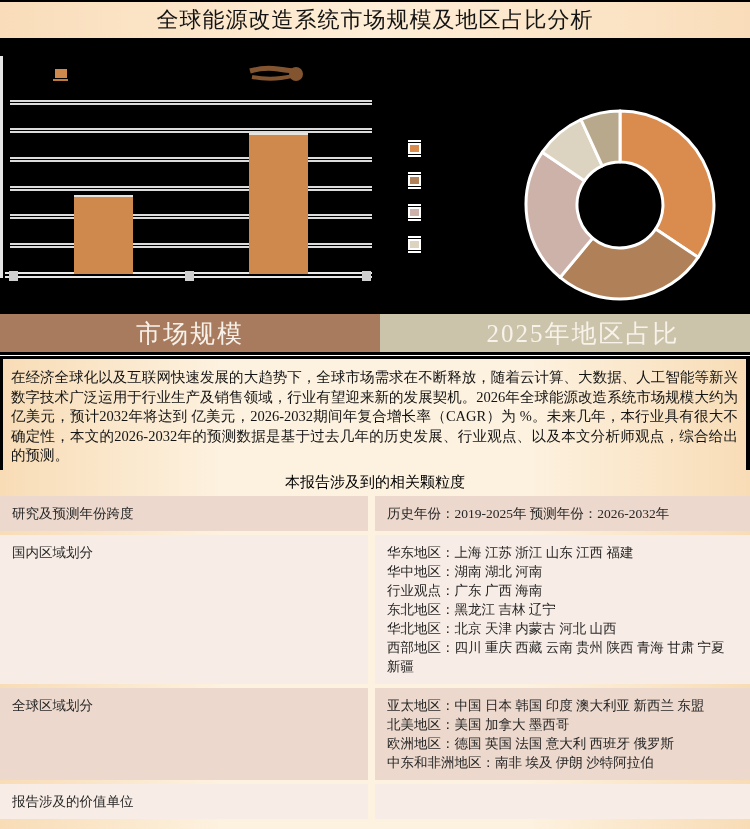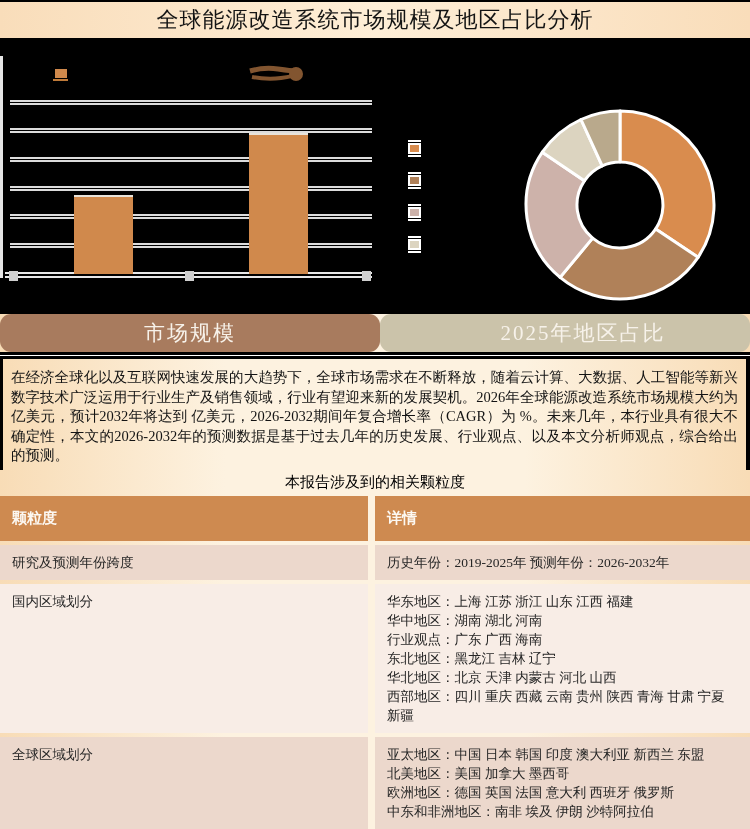--- a/index.html
+++ b/index.html
@@ -30,21 +30,21 @@
   .watermark{position:absolute;left:248px;top:23px;width:58px;height:20px;filter:blur(.6px);opacity:.95;}
   .donut-panel{position:absolute;left:380px;top:0;width:370px;height:273px;}
   .donut-svg{position:absolute;left:0;top:0;}
   .donut-legend{position:absolute;left:28px;top:98px;width:14px;}
   .legend-item{margin-bottom:15px;width:13px;}
   .legend-item .l-bar{height:2px;background:#fff;margin:1px 0;}
   .legend-item .l-sq{height:7px;border:2px solid #fff;}
   
   .banner-row{display:grid;grid-template-columns:380px 370px;height:38px;}
   .banner{display:flex;align-items:center;justify-content:center;
-    font-size:21px;color:#f7f2ea;letter-spacing:2px;border-radius:11px;}
+    font-size:25px;color:#f7f2ea;letter-spacing:2px;}
   .banner-left{background:#a87b5e;}
   .banner-right{background:#cbc3aa;padding-left:36px;}
   .separator{height:7px;background:linear-gradient(180deg,#000 0 3px,#fff 3px 4px,#000 4px 7px);}
   
   .summary{border-left:3px solid #000;border-right:4px solid #000;min-height:82px;padding:9px 8px 4px 8px;box-sizing:content-box;}
   .summary p{margin:0;font-size:14.5px;line-height:19.5px;text-align:justify;color:#141414;}
   
   .table-title{margin:3px 0 4px 0;text-align:center;font-size:15px;font-weight:normal;color:#000;}
   .gran-table{width:750px;}
   .t-row{display:grid;grid-template-columns:368px 1fr;column-gap:7px;margin-bottom:4px;}
@@ -129,24 +129,20 @@
   <div class="banner banner-right">2025年地区占比</div>
 </div>
 <div class="separator"></div>
 
 <section class="summary">
   <p>在经济全球化以及互联网快速发展的大趋势下，全球市场需求在不断释放，随着云计算、大数据、人工智能等新兴数字技术广泛运用于行业生产及销售领域，行业有望迎来新的发展契机。2026年全球能源改造系统市场规模大约为 亿美元，预计2032年将达到 亿美元，2026-2032期间年复合增长率（CAGR）为 %。未来几年，本行业具有很大不确定性，本文的2026-2032年的预测数据是基于过去几年的历史发展、行业观点、以及本文分析师观点，综合给出的预测。</p>
 </section>
 
 <h2 class="table-title">本报告涉及到的相关颗粒度</h2>
 <section class="gran-table">
-  <div class="t-row t-head">
-    <div class="cell">颗粒度</div>
-    <div class="cell">详情</div>
-  </div>
   <div id="table-body">
       <div class="t-row row-odd">
         <div class="cell">研究及预测年份跨度</div>
         <div class="cell">
           <div class="detail-line">历史年份：2019-2025年 预测年份：2026-2032年</div>
         </div>
       </div>
       <div class="t-row row-even">
         <div class="cell">国内区域划分</div>
         <div class="cell">

